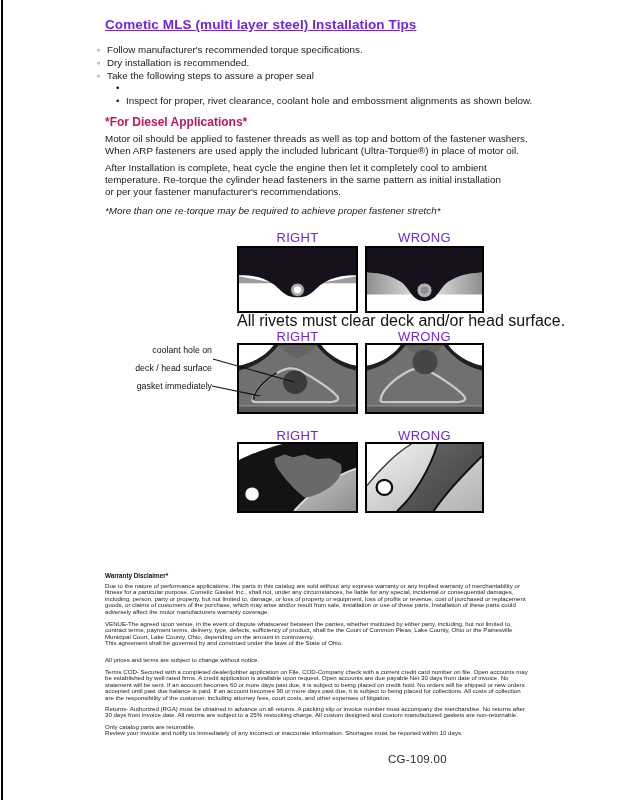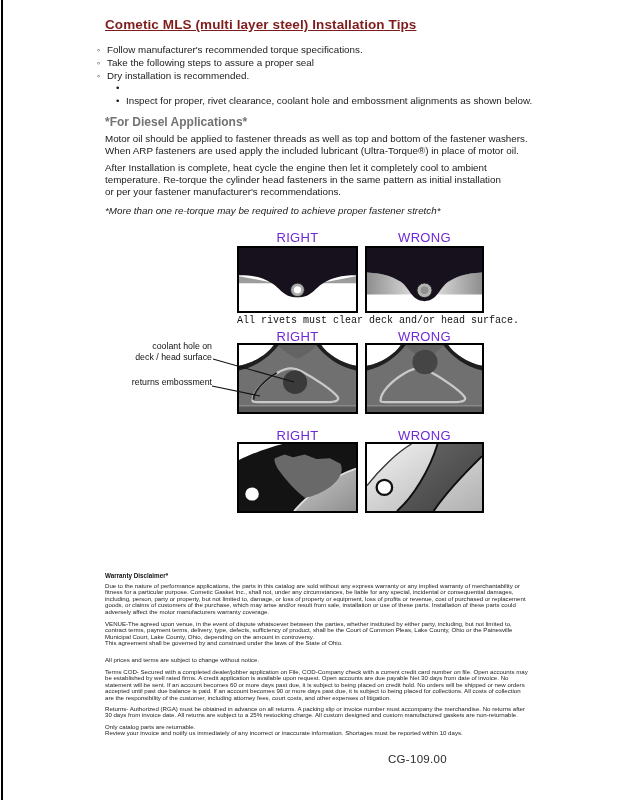--- a/index.html
+++ b/index.html
@@ -1,62 +1,62 @@
 <!DOCTYPE html>
 <html><head>
 <meta charset="utf-8">
 <style>
   html,body{margin:0;padding:0;background:#fff;}
   .page{position:relative;width:618px;height:800px;background:#ffffff;overflow:hidden;
         font-family:"Liberation Sans",sans-serif;color:#1a1a1a;}
   .abs{position:absolute;}
   .pre{white-space:pre-line;}
   .left-edge{position:absolute;left:1px;top:0;width:2px;height:800px;background:#000;}
-  .title{left:105px;top:17px;margin:0;font-size:13.5px;font-weight:bold;color:#7f1d1d;
+  .title{left:105px;top:17px;margin:0;font-size:13.5px;font-weight:bold;color:#6d28d9;
          text-decoration:underline;letter-spacing:.1px;}
   .bullets{left:97px;top:44px;font-size:9.8px;line-height:12.8px;color:#1a1a1a;}
   .brow{display:flex;}
   .brow .mark{width:10px;flex:0 0 10px;text-align:left;}
   .lvl1 .mark::before{content:"◦";font-size:9px;}
   .lvl2{padding-left:19px;}
   .lvl2 .mark::before{content:"•";}
-  .sec-head{left:105px;top:115px;margin:0;font-size:12px;font-weight:bold;color:#737373;}
+  .sec-head{left:105px;top:115px;margin:0;font-size:12px;font-weight:bold;color:#be185d;}
   .para{font-size:9.8px;line-height:12.2px;color:#1a1a1a;}
   .p1{left:105px;top:133px;}
   .p2{left:105px;top:162px;}
   .p3{left:105px;top:205px;font-style:italic;}
   .dlabel{font-size:13px;font-weight:500;color:#6d28d9;text-align:center;letter-spacing:.3px;}
   .panel{position:absolute;border:2px solid #000;box-sizing:border-box;background:#fff;}
   .panel svg{display:block;width:100%;height:100%;}
-  .caption{font-size:10px;font-weight:500;color:#111;line-height:11.5px;font-family:Liberation Mono, monospace;}
-  .ptr-label{font-size:8.8px;line-height:11px;color:#111;text-align:right;width:112px;}
+  .caption{font-size:16px;font-weight:500;color:#111;line-height:11.5px;}
+  .ptr-label{font-size:8.8px;line-height:18px;color:#111;text-align:right;width:112px;}
   .legal{font-size:6.1px;line-height:6.45px;color:#222;}
   .legal-head{font-size:6.3px;font-weight:bold;color:#111;}
   .code{font-size:11.5px;color:#2b2b2b;letter-spacing:.3px;}
 </style>
 </head>
 <body>
 
 <div class="page">
   <div class="left-edge"></div>
 
   <h1 class="abs title">Cometic MLS (multi layer steel) Installation Tips</h1>
 
   <div class="abs bullets">
     <div class="brow lvl1">
         <span class="mark"></span>
         <span>Follow manufacturer's recommended torque specifications.</span>
       </div>
     <div class="brow lvl1">
         <span class="mark"></span>
+        <span>Dry installation is recommended.</span>
+      </div>
+    <div class="brow lvl1">
+        <span class="mark"></span>
         <span>Take the following steps to assure a proper seal</span>
-      </div>
-    <div class="brow lvl1">
-        <span class="mark"></span>
-        <span>Dry installation is recommended.</span>
       </div>
     <div class="brow lvl2">
         <span class="mark"></span>
       </div>
     <div class="brow lvl2">
         <span class="mark"></span>
         <span>Inspect for proper, rivet clearance, coolant hole and embossment alignments as shown below.</span>
       </div>
   </div>
 
@@ -103,21 +103,21 @@
       </g>
     </svg>
   </div>
   <div class="abs caption" style="left:237px;top:315px;">All rivets must clear deck and/or head surface.</div>
 
   <div class="abs dlabel" style="left:237px;top:329px;width:121px;">RIGHT</div>
   <div class="abs dlabel" style="left:365px;top:329px;width:119px;">WRONG</div>
 
   <div class="abs ptr-label pre" style="left:100px;top:341px;">coolant hole on
 deck / head surface</div>
-  <div class="abs ptr-label" style="left:100px;top:377px;">returns embossment</div>
+  <div class="abs ptr-label" style="left:100px;top:377px;">gasket immediately</div>
 
   <div class="panel" style="left:237px;top:343px;width:121px;height:71px;">
     <svg viewBox="0 0 121 71" preserveAspectRatio="none">
       <rect x="0" y="0" width="121" height="71" fill="#707070"></rect>
       <path d="M40,0 H81 C72,9 63,14 60.5,14 C58,14 49,9 40,0 Z" fill="#636363"></path>
       <path d="M0,0 H36 C30,9 16,19 0,22 Z" fill="#ffffff"></path>
       <path d="M36,0 C30,9 16,19 0,22 L0,27 C18,23.5 33,11 41,0 Z" fill="#1f1f1f"></path>
       <path d="M85,0 H121 V22 C105,19 91,9 85,0 Z" fill="#ffffff"></path>
       <path d="M85,0 C91,9 105,19 121,22 L121,27 C103,23.5 88,11 80,0 Z" fill="#1f1f1f"></path>
       <path d="M14,59 C14,51 24,39 39,30 C49,24 56,23 64,27.5 C78,35 97,48 102,55 C104,58.5 101,60.5 91,60.5 L25,60.5 C17,60.5 14,60.3 14,59 Z" fill="none" stroke="#c9c9c9" stroke-width="2.4"></path>

